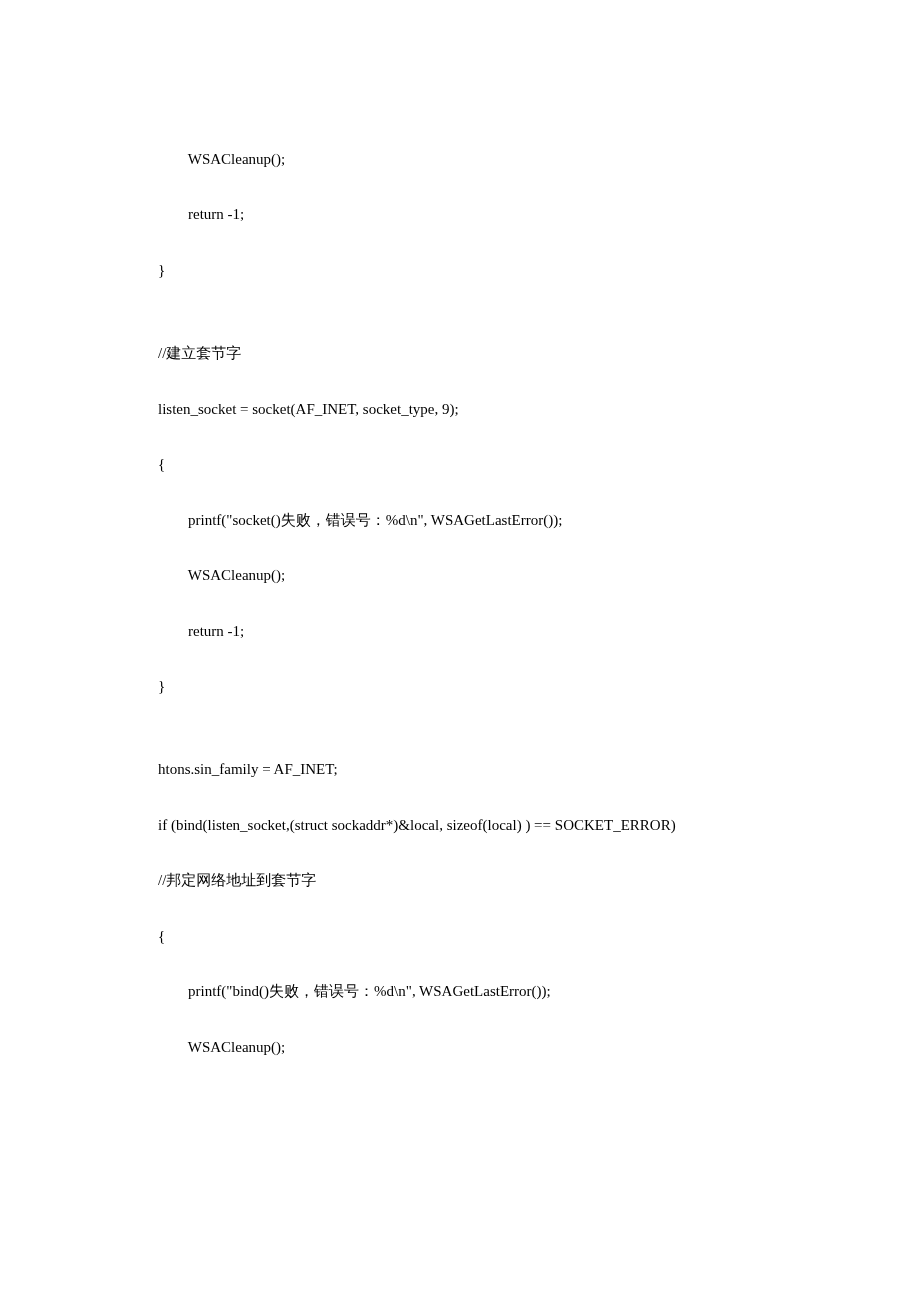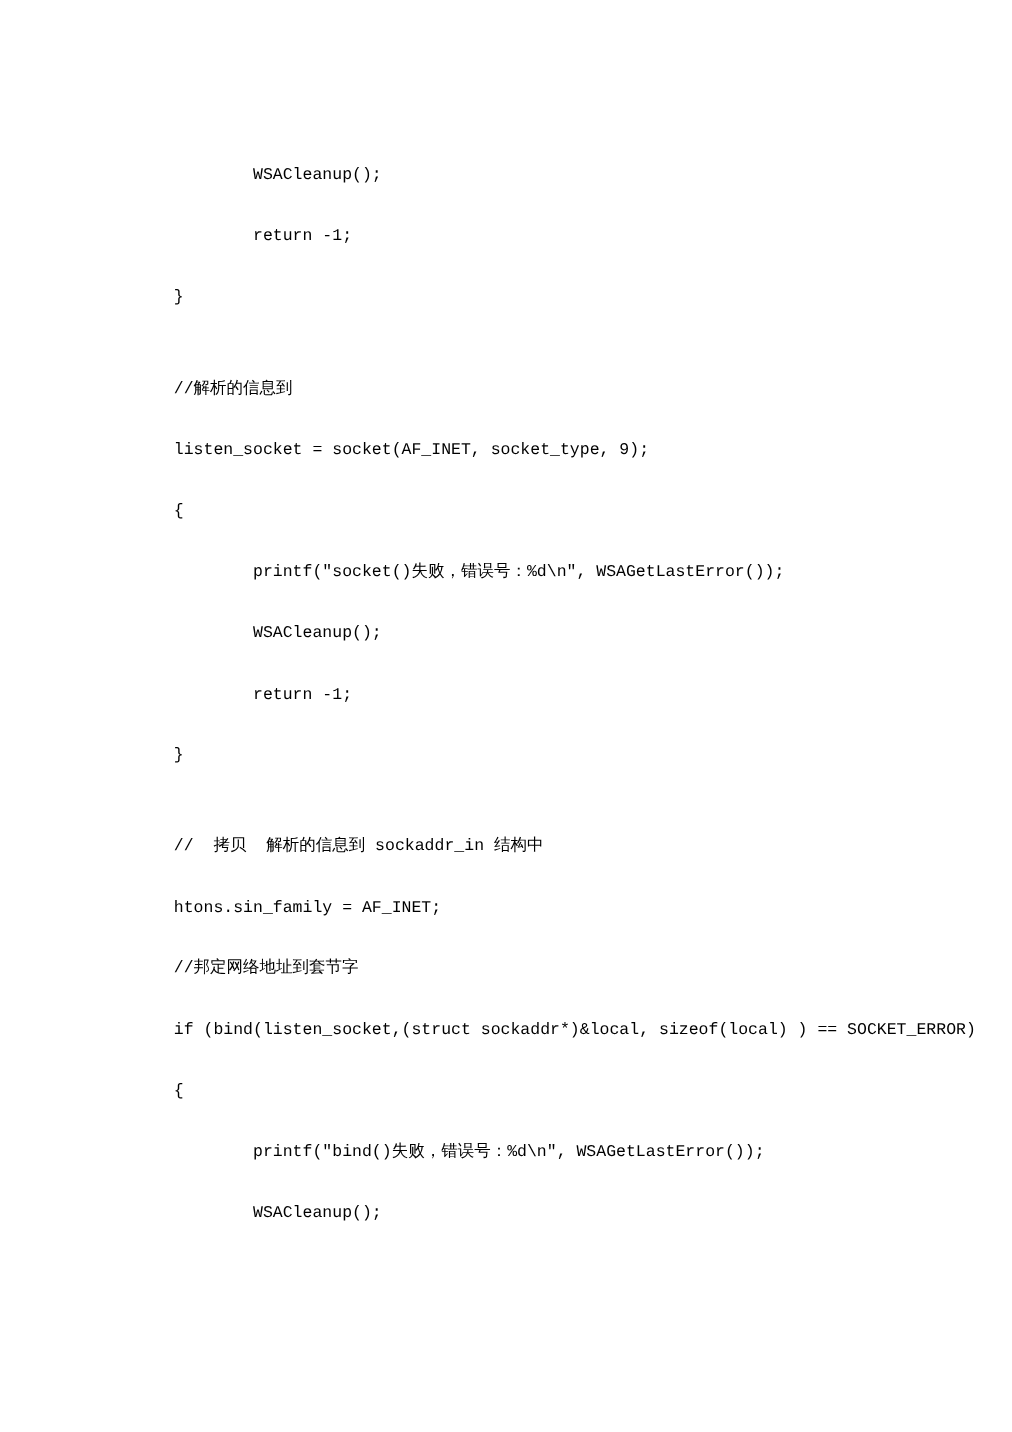--- a/index.html
+++ b/index.html
@@ -13,43 +13,41 @@
   }
   .page {
     width: 920px;
     min-height: 1302px;
     padding: 118px 100px 80px 158px;
     box-sizing: border-box;
     white-space: pre;
   }
   .code-line {
     display: block;
-    font-family: Liberation Mono, monospace;
   }
 </style>
 </head>
 <body>
 
 <div class="page">
 <span class="code-line">        WSACleanup();</span>
 <span class="code-line">        return -1;</span>
 <span class="code-line">}</span>
 <span class="code-line"></span>
-<span class="code-line">//解析的信息到</span>
+<span class="code-line">//建立套节字</span>
 <span class="code-line">listen_socket = socket(AF_INET, socket_type, 9);</span>
 <span class="code-line">{</span>
 <span class="code-line">        printf("socket()失败，错误号：%d\n", WSAGetLastError());</span>
 <span class="code-line">        WSACleanup();</span>
 <span class="code-line">        return -1;</span>
 <span class="code-line">}</span>
 <span class="code-line"></span>
-<span class="code-line">//  拷贝  解析的信息到 sockaddr_in 结构中</span>
 <span class="code-line">htons.sin_family = AF_INET;</span>
+<span class="code-line">if (bind(listen_socket,(struct sockaddr*)&amp;local, sizeof(local) ) == SOCKET_ERROR)</span>
 <span class="code-line">//邦定网络地址到套节字</span>
-<span class="code-line">if (bind(listen_socket,(struct sockaddr*)&amp;local, sizeof(local) ) == SOCKET_ERROR)</span>
 <span class="code-line">{</span>
 <span class="code-line">        printf("bind()失败，错误号：%d\n", WSAGetLastError());</span>
 <span class="code-line">        WSACleanup();</span>
 
 
 <span class="code-line"></span>
 
 
 
 

